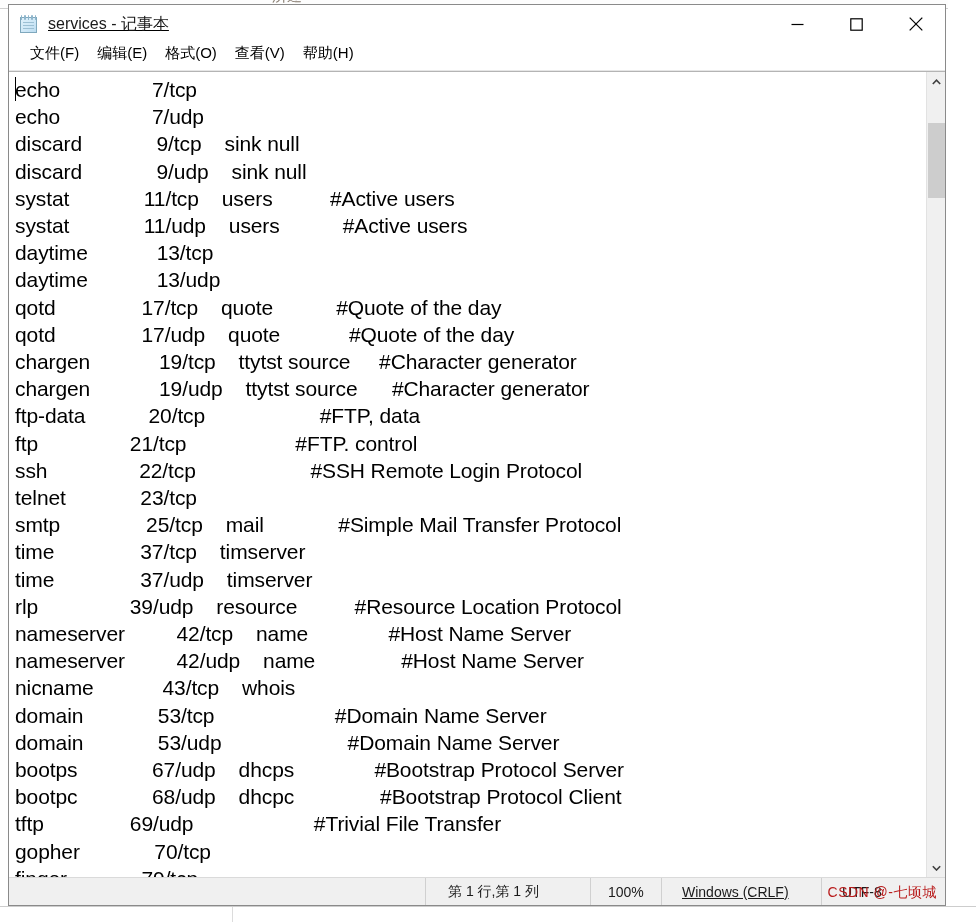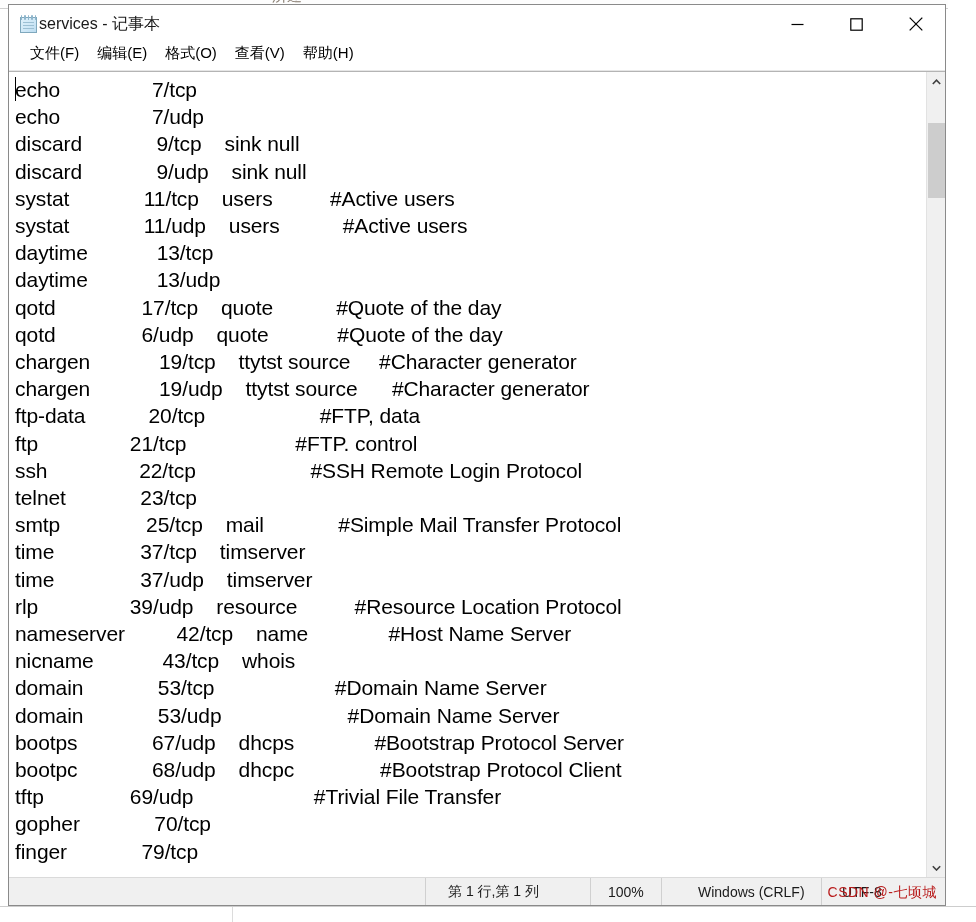--- a/index.html
+++ b/index.html
@@ -90,20 +90,22 @@
     background: #ffffff;
     display: flex;
     align-items: center;
     flex: 0 0 auto;
     position: relative;
   }
   .title-left {
     display: flex;
     align-items: center;
     padding-left: 10px;
+    gap: 9px;
+    text-decoration: underline;
   }
   .np-icon {
     width: 20px;
     height: 20px;
     position: relative;
     flex: 0 0 auto;
   }
   .np-icon .sheet {
     position: absolute;
     left: 1px; top: 3px;
@@ -257,21 +259,21 @@
     display: flex;
     align-items: center;
     border-left: 1px solid #d0d0d0;
     font-size: 14px;
     color: #1a1a1a;
     white-space: nowrap;
     box-sizing: border-box;
   }
   .status-cell.pos   { width: 165px; padding-left: 22px; }
   .status-cell.zoom  { width: 71px;  padding-left: 17px; }
-  .status-cell.eol   { width: 160px; padding-left: 36px; }
+  .status-cell.eol   { width: 160px; padding-left: 20px; text-decoration: underline; }
   .status-cell.enc   { width: 124px; padding-left: 20px; }
 
   .watermark {
     position: absolute;
     right: 8px;
     bottom: 3px;
     font-size: 14px;
     color: #b91c1c;
     white-space: nowrap;
     pointer-events: none;
@@ -349,32 +351,33 @@
 
     <div class="doc-line">echo                7/tcp</div>
         <div class="doc-line">echo                7/udp</div>
         <div class="doc-line">discard             9/tcp    sink null</div>
         <div class="doc-line">discard             9/udp    sink null</div>
         <div class="doc-line">systat             11/tcp    users          #Active users</div>
         <div class="doc-line">systat             11/udp    users           #Active users</div>
         <div class="doc-line">daytime            13/tcp</div>
         <div class="doc-line">daytime            13/udp</div>
         <div class="doc-line">qotd               17/tcp    quote           #Quote of the day</div>
-        <div class="doc-line">qotd               6/udp    quote            #Quote of the day</div>
+        <div class="doc-line">qotd               17/udp    quote            #Quote of the day</div>
         <div class="doc-line">chargen            19/tcp    ttytst source     #Character generator</div>
         <div class="doc-line">chargen            19/udp    ttytst source      #Character generator</div>
         <div class="doc-line">ftp-data           20/tcp                    #FTP, data</div>
         <div class="doc-line">ftp                21/tcp                   #FTP. control</div>
         <div class="doc-line">ssh                22/tcp                    #SSH Remote Login Protocol</div>
         <div class="doc-line">telnet             23/tcp</div>
         <div class="doc-line">smtp               25/tcp    mail             #Simple Mail Transfer Protocol</div>
         <div class="doc-line">time               37/tcp    timserver</div>
         <div class="doc-line">time               37/udp    timserver</div>
         <div class="doc-line">rlp                39/udp    resource          #Resource Location Protocol</div>
         <div class="doc-line">nameserver         42/tcp    name              #Host Name Server</div>
+        <div class="doc-line">nameserver         42/udp    name               #Host Name Server</div>
         <div class="doc-line">nicname            43/tcp    whois</div>
         <div class="doc-line">domain             53/tcp                     #Domain Name Server</div>
         <div class="doc-line">domain             53/udp                      #Domain Name Server</div>
         <div class="doc-line">bootps             67/udp    dhcps              #Bootstrap Protocol Server</div>
         <div class="doc-line">bootpc             68/udp    dhcpc               #Bootstrap Protocol Client</div>
         <div class="doc-line">tftp               69/udp                     #Trivial File Transfer</div>
         <div class="doc-line">gopher             70/tcp</div>
         <div class="doc-line">finger             79/tcp</div>
       </div>
 

